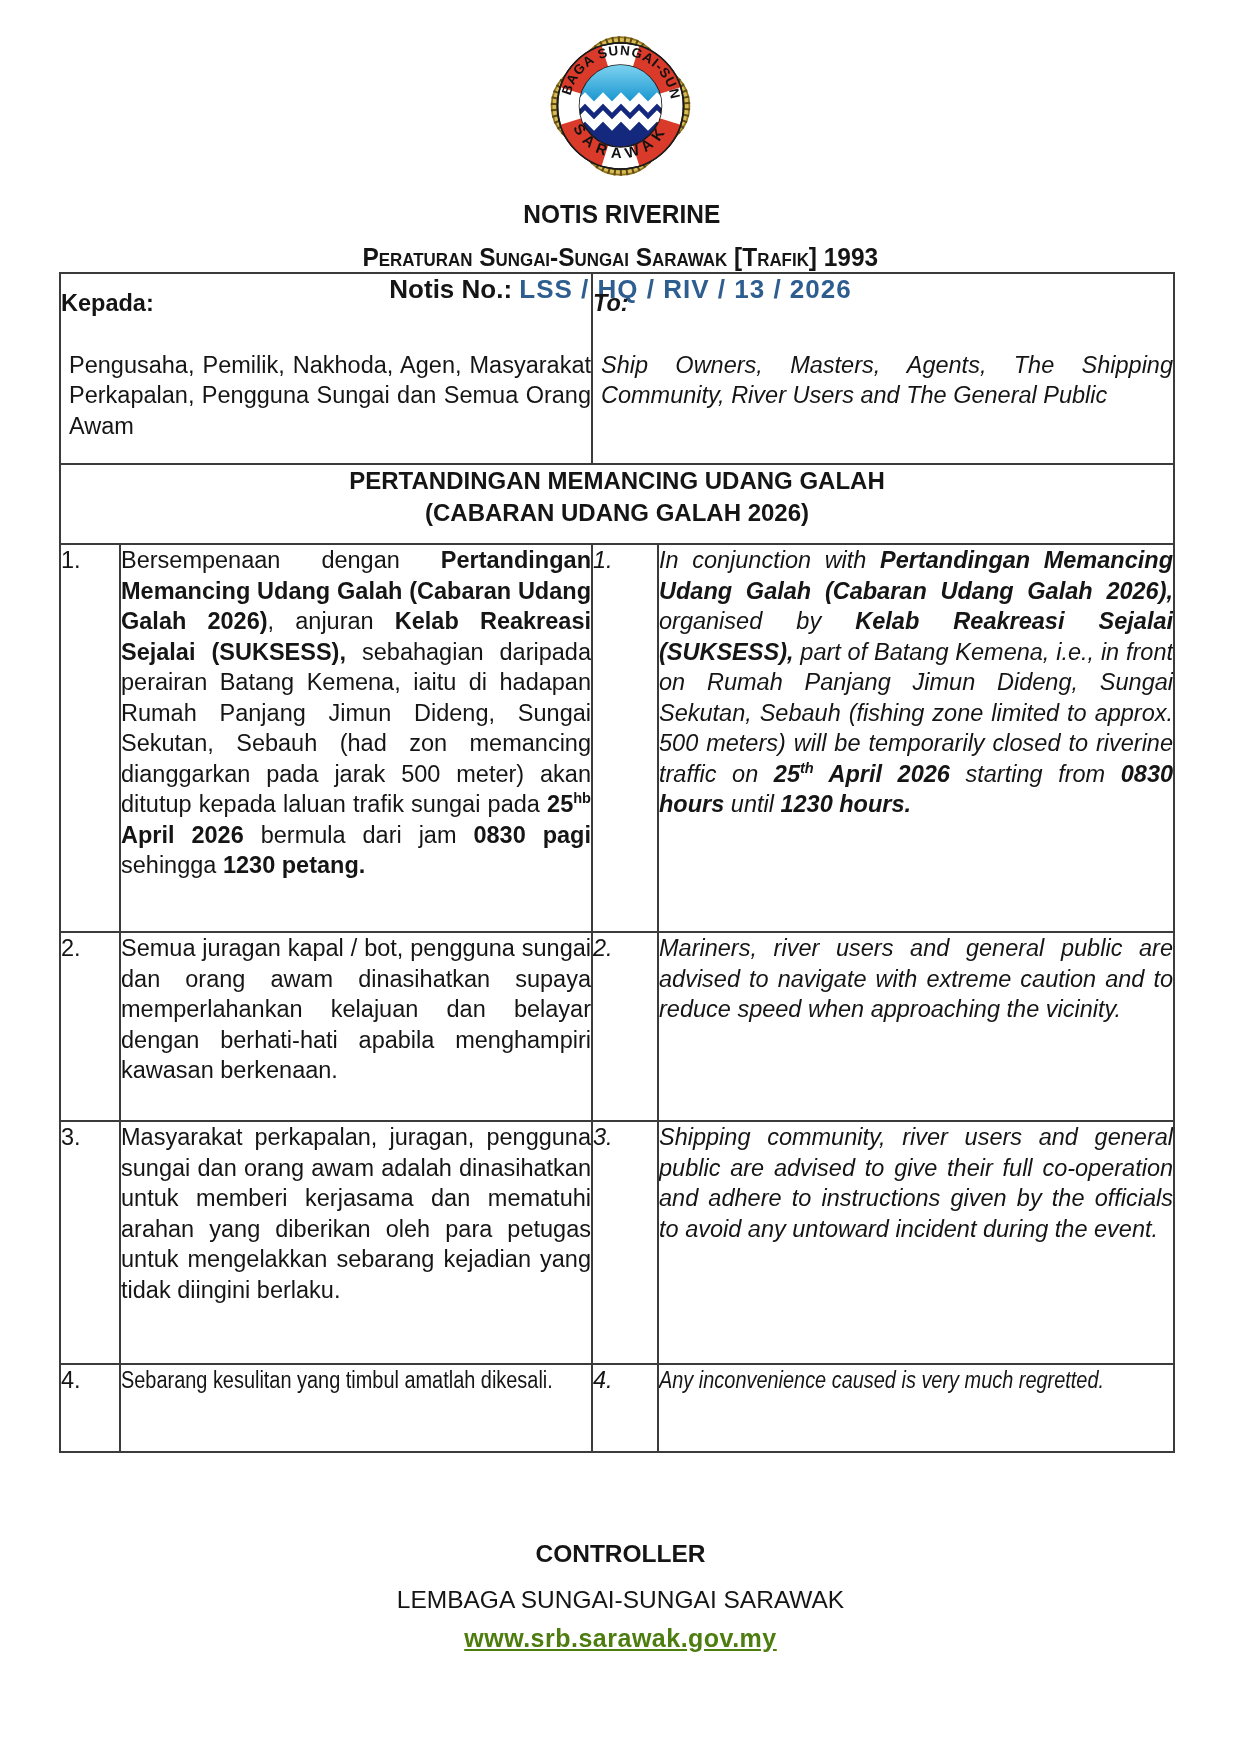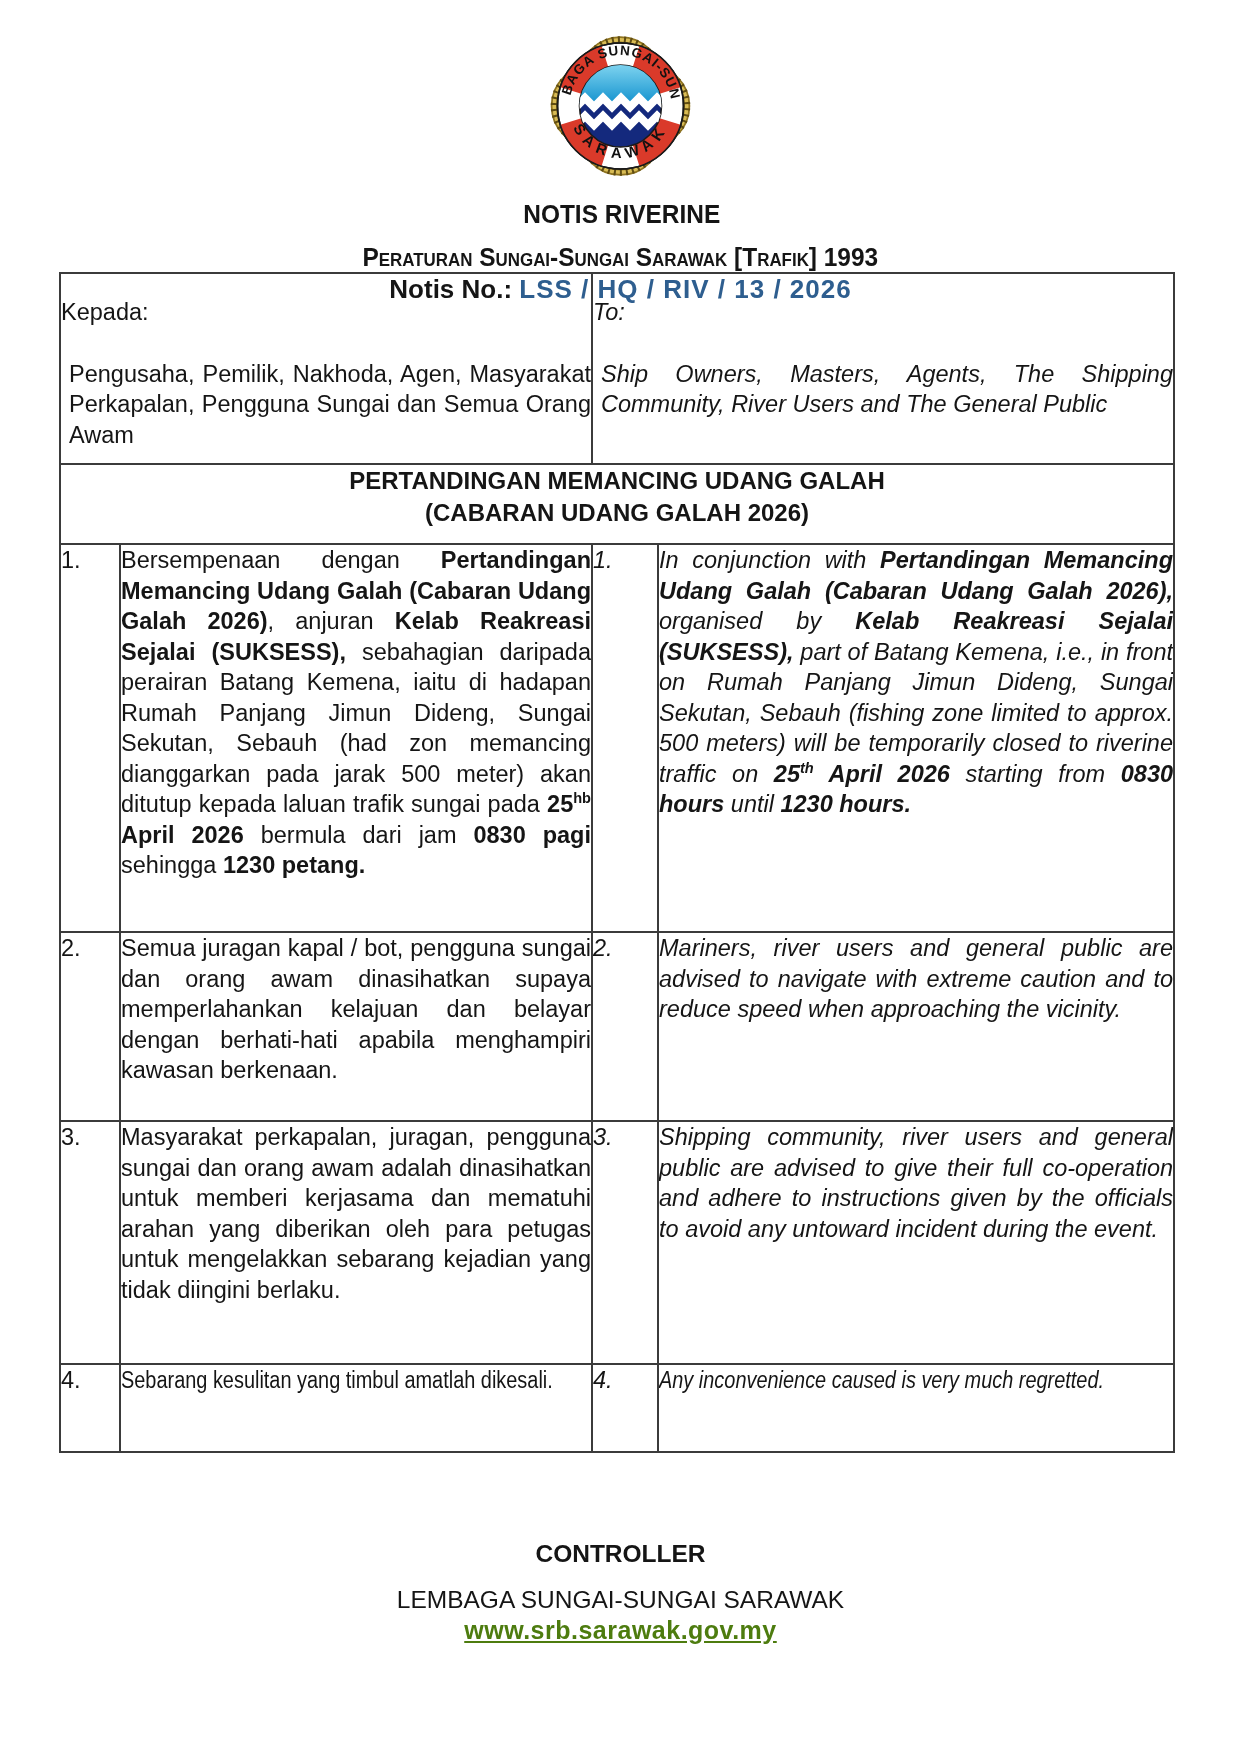--- a/index.html
+++ b/index.html
@@ -27,31 +27,31 @@
   table.notice {
     position:absolute; top:272px; left:59px; width:1114px;
     border-collapse:collapse; table-layout:fixed;
     font-size:23.5px; line-height:30.5px;
   }
   table.notice td { border:2px solid #3b3b3b; vertical-align:top; padding:0; overflow:hidden; }
   td.cell-pad { padding:18px 14px 10px 15px; }
   .just { text-align:justify; }
   .eng { font-style:italic; }
   p { margin:0; }
-  .addr-label { margin:23px 0 0 0; }
+  .addr-label { margin:14px 0 0 0;font-weight:bold; }
   .addr-body { margin:31px 0 0 8px; }
   td.subject-cell { vertical-align:middle; text-align:center; font-weight:bold; font-size:24px; line-height:32px; }
   td.num { padding:18px 4px 4px 16px; }
   .b { font-weight:bold; }
   sup { font-size:0.62em; vertical-align:super; line-height:0; }
   .condensed { width:118%; transform:scaleX(0.8475); transform-origin:0 0; }
   
   .footer { position:absolute; top:1524px; left:0; width:100%; text-align:center; }
   .controller { font-size:24.5px; font-weight:bold; line-height:30px; margin:15px; }
-  .org { font-size:24.5px; font-weight:normal; line-height:31px; margin:0; }
+  .org { font-size:24.5px; font-weight:normal; line-height:31px; margin:8px; }
   .site { display:inline-block; margin-top:1px; font-size:25px; font-weight:bold;
           color:#4d7c0f; text-decoration:underline; letter-spacing:0.5px; }
 </style>
 </head>
 <body>
 
 <div class="page">
 
   <div class="header">
 

